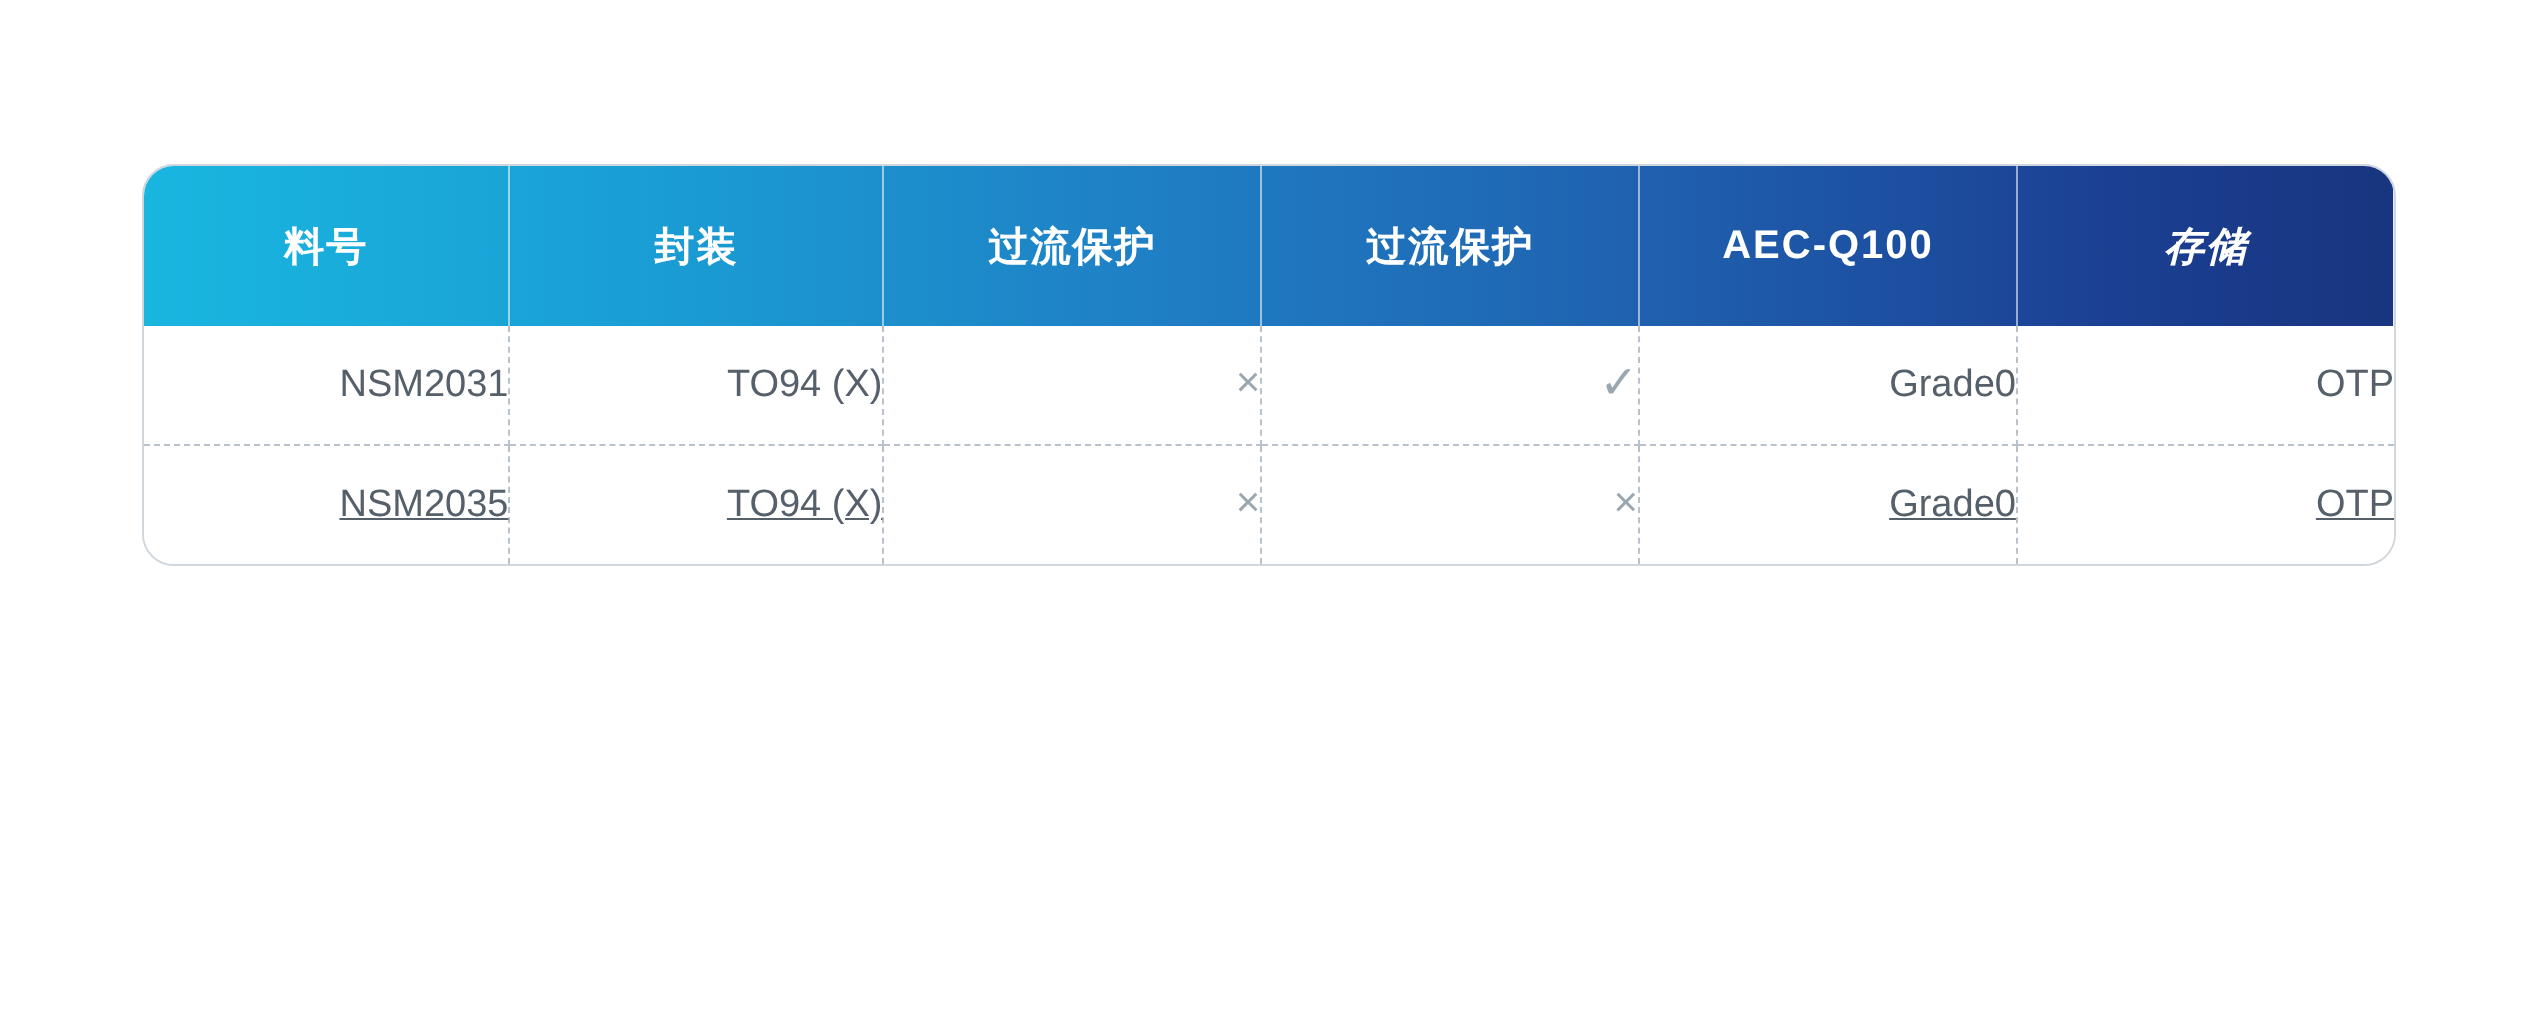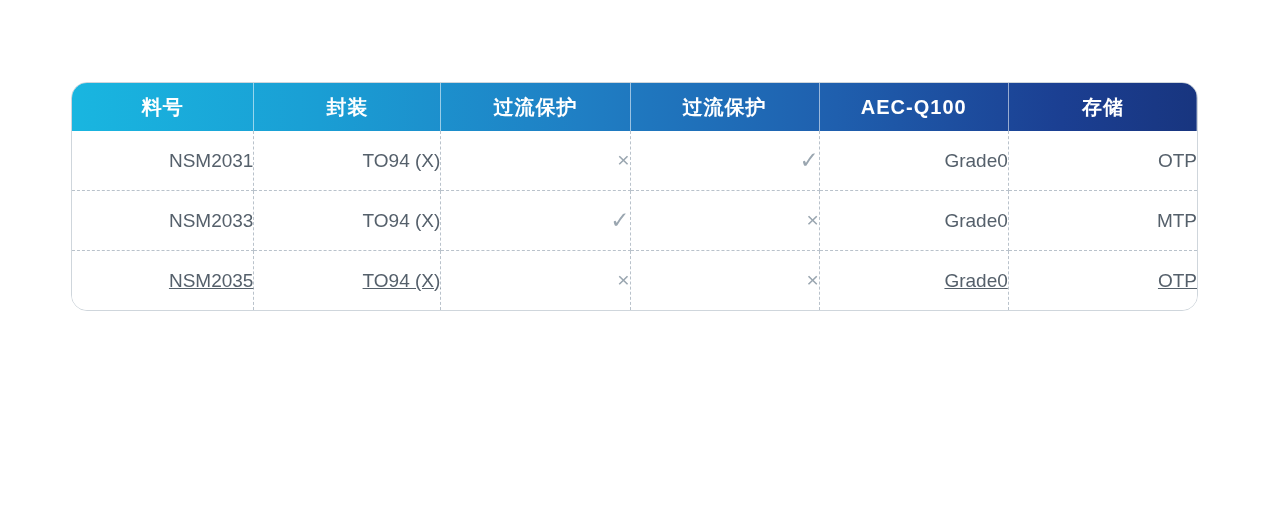--- a/index.html
+++ b/index.html
@@ -35,21 +35,21 @@
   }
   table.spec thead th {
     height: 48px;
     color: #ffffff;
     font-size: 20px;
     font-weight: bold;
     letter-spacing: 1px;
     text-align: center;
     vertical-align: middle;
     border-right: 1px solid rgba(255,255,255,0.55);
-    padding: 0;
+    padding: 16px;
   }
   table.spec thead th:last-child {
     border-right: none;
   }
   table.spec thead tr {
     background: linear-gradient(to right, #19b6e0 0%, #1a9ed4 22%, #1f7fc4 45%, #1f5fae 68%, #1b3f92 88%, #18357f 100%);
   }
   table.spec tbody td {
     height: 59px;
     font-size: 19px;
@@ -78,21 +78,21 @@
     display: inline-block;
     color: #9aa6b0;
     font-size: 21px;
     line-height: 1;
   }
   .col-1 { width: 16.2%; }
   .col-2 { width: 16.6%; }
   .col-3 { width: 16.8%; }
   .col-4 { width: 16.8%; }
   .col-5 { width: 16.8%; }
-  .col-6 { width: 16.8%; }
+  .col-6 { width: 16.8%; font-style: italic; }
 </style>
 </head>
 <body>
 
 <div class="page">
   <div class="table-wrap">
     <table class="spec">
       <thead>
         <tr>
           <th class="col-1">料号</th>
@@ -106,28 +106,20 @@
       <tbody>
         <tr>
           <td>NSM2031</td>
           <td>TO94 (X)</td>
           <td><span class="mark-cross">×</span></td>
           <td><span class="mark-check">✓</span></td>
           <td>Grade0</td>
           <td>OTP</td>
         </tr>
         <tr>
-          <td>NSM2033</td>
-          <td>TO94 (X)</td>
-          <td><span class="mark-check">✓</span></td>
-          <td><span class="mark-cross">×</span></td>
-          <td>Grade0</td>
-          <td>MTP</td>
-        </tr>
-        <tr>
           <td>NSM2035</td>
           <td>TO94 (X)</td>
           <td><span class="mark-cross">×</span></td>
           <td><span class="mark-cross">×</span></td>
           <td>Grade0</td>
           <td>OTP</td>
         </tr>
       </tbody>
     </table>
   </div>

